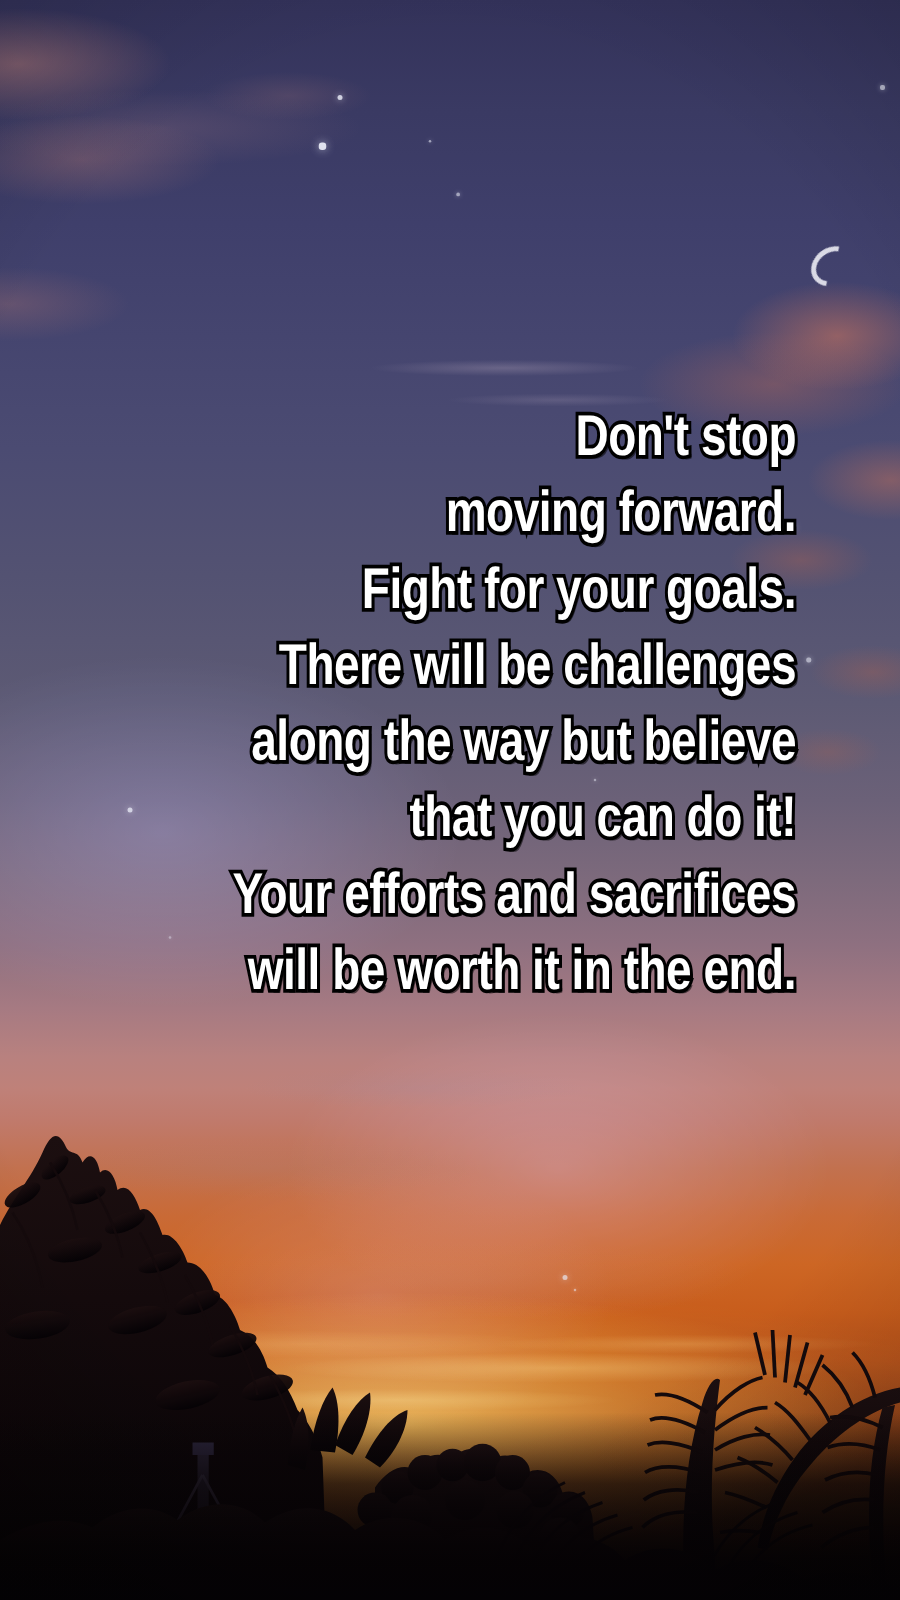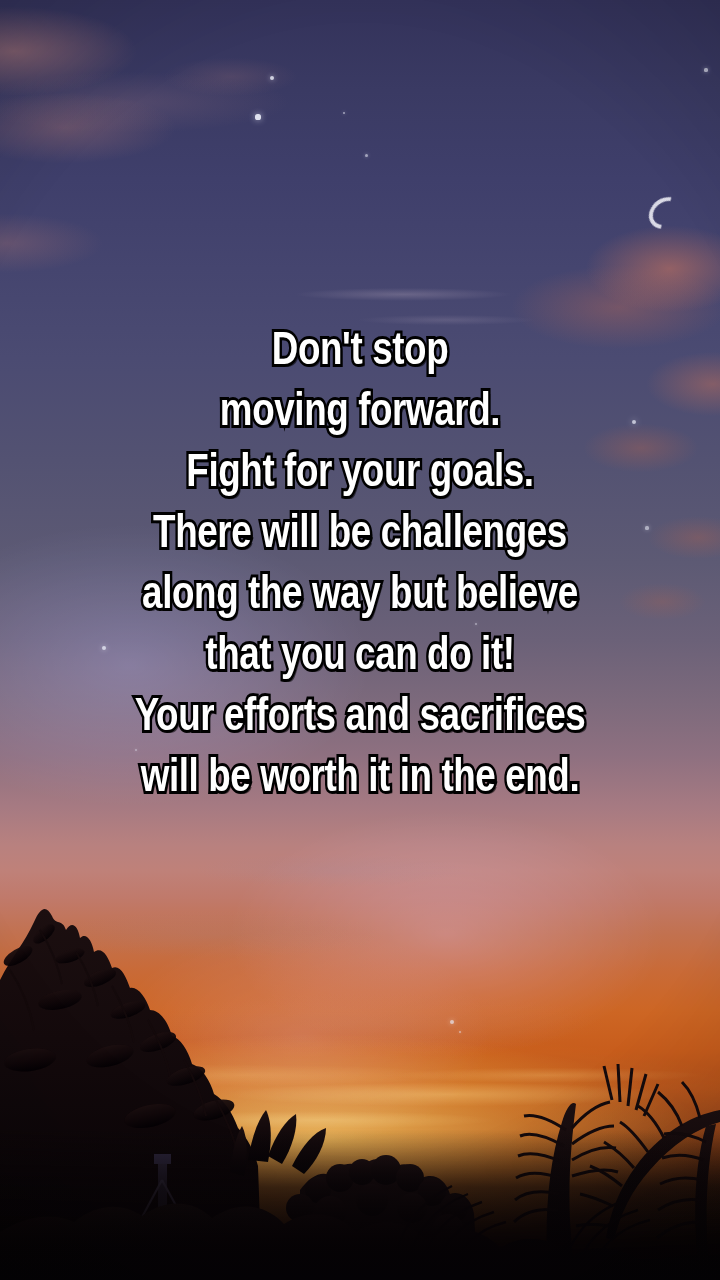--- a/index.html
+++ b/index.html
@@ -131,21 +131,21 @@
   #dark-floor{
     position:absolute;left:0;bottom:0;width:100%;height:150px;
     background:linear-gradient(to bottom,rgba(8,4,6,0) 0%,rgba(8,4,6,.72) 38%,rgba(5,2,4,.96) 78%,#040205 100%);
   }
 
   
   #quote-block{
     position:absolute;
     left:0;right:0;
     top:318px;
-    text-align:center;
+    text-align:right;
     padding:0 14px;
   }
   .quote-line{
     display:block;
     color:#ffffff;
     font-family:"Liberation Sans","DejaVu Sans",sans-serif;
     font-weight:bold;
     font-size:46px;
     line-height:61px;
     letter-spacing:-0.5px;

